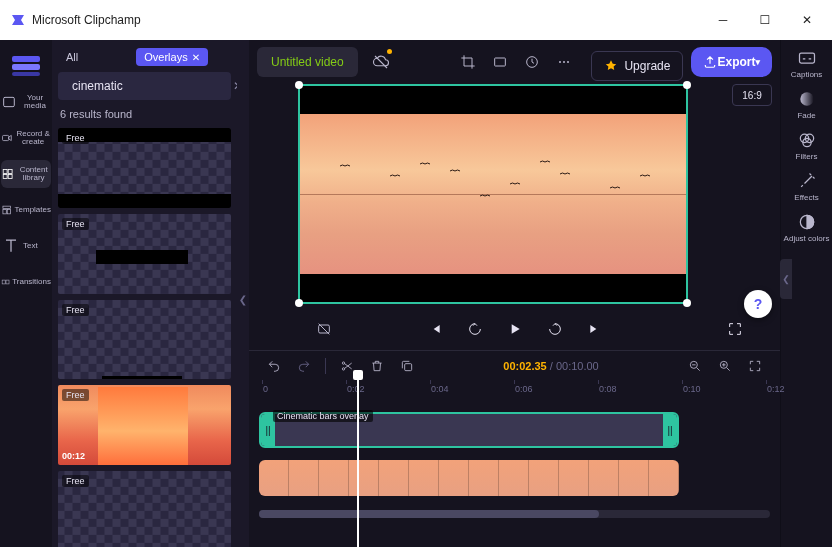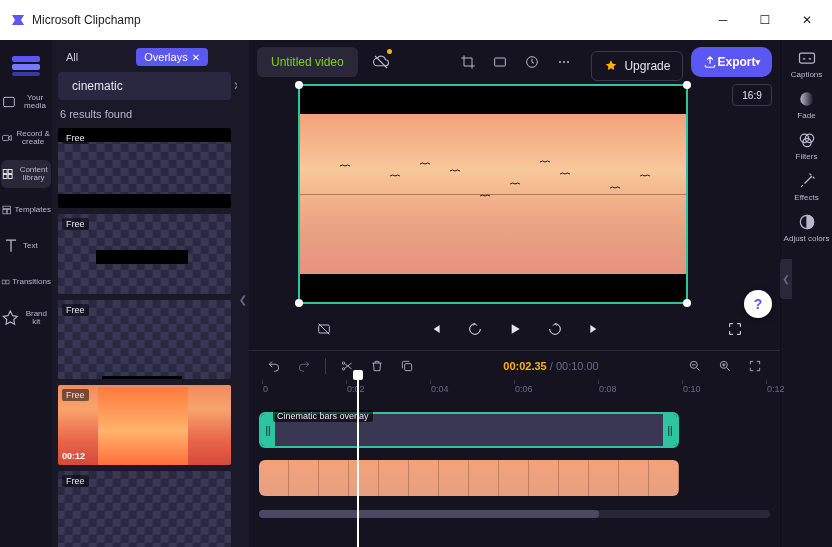--- a/index.html
+++ b/index.html
@@ -175,26 +175,20 @@
           <path d="M6 5h12M12 5v14"></path>
         </svg>
       <span class="navlabel">Text</span>
     </div>
     <div class="navitem">
       <svg viewBox="0 0 24 24" stroke="#b9b6cc" fill="none" stroke-width="1.5">
           <rect x="3" y="7" width="8" height="10"></rect>
           <rect x="13" y="7" width="8" height="10"></rect>
         </svg>
       <span class="navlabel">Transitions</span>
-    </div>
-    <div class="navitem">
-      <svg viewBox="0 0 24 24" stroke="#b9b6cc" fill="none" stroke-width="1.5">
-          <path d="M12 3l3 6 6 1-4.5 4 1 6-5.5-3-5.5 3 1-6L3 10l6-1z"></path>
-        </svg>
-      <span class="navlabel">Brand kit</span>
     </div>
   </div>
 
   <div class="panel">
     <div class="tabs">
       <div class="tab">All</div>
       <div class="tab active">
         <span>Overlays</span>
         <span class="x">✕</span>
       </div>

